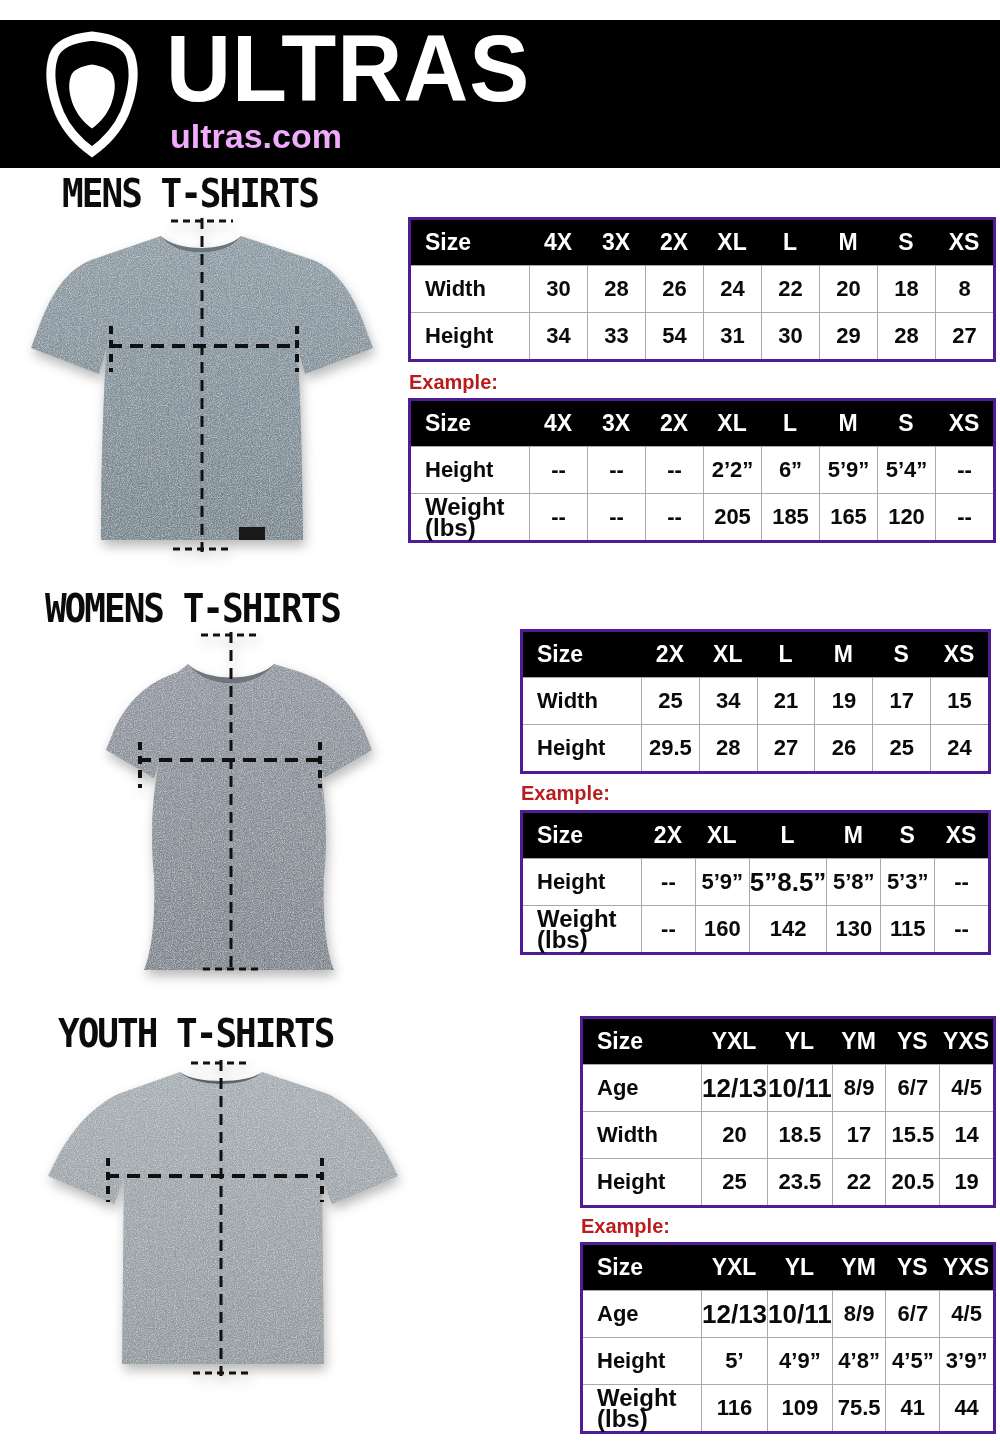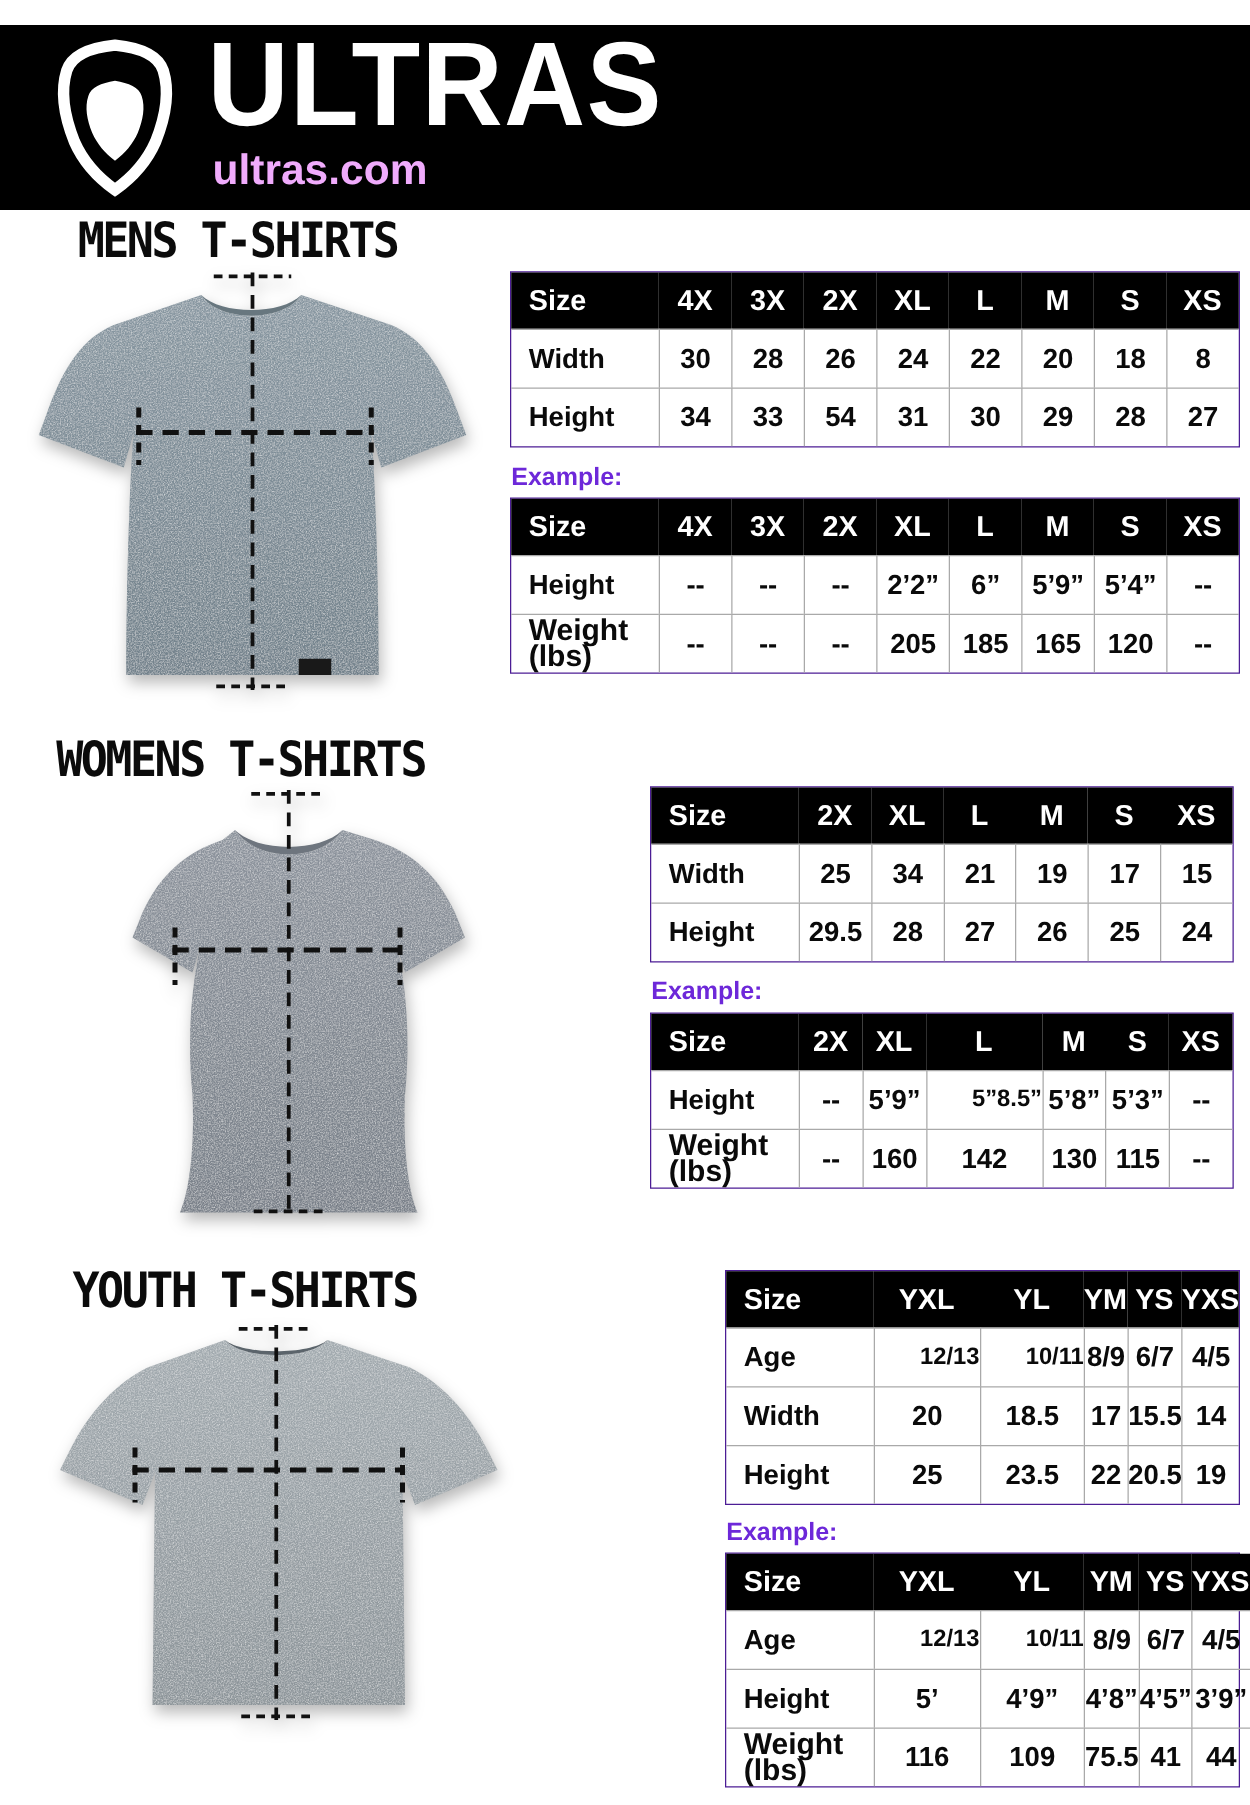--- a/index.html
+++ b/index.html
@@ -22,30 +22,30 @@
   .youth-title{left:58px;top:1011px;width:268px;}
 
   
   .shirt{position:absolute;filter:drop-shadow(2px 6px 6px rgba(0,0,0,0.28));}
   .mens-shirt{left:15px;top:212px;width:378px;height:352px;}
   .womens-shirt{left:38px;top:626px;width:385px;height:355px;}
   .youth-shirt{left:22px;top:1054px;width:408px;height:330px;}
   .measure line{stroke:#111;}
 
   
-  .sz-table{position:absolute;display:grid;border:1px solid #4c1d95;background:#fff;}
+  .sz-table{position:absolute;display:grid;border:3px solid #4c1d95;background:#fff;}
   .cell{display:flex;align-items:center;justify-content:center;
         font-weight:700;font-size:22px;color:#0a0a0a;box-sizing:border-box;}
   .hcell{background:#000;color:#fff;height:45px;font-size:23px;}
   .bcell{height:47px;border-top:1px solid #a9a9a9;border-left:1px solid #a9a9a9;}
   .bcell.first{border-left:none;}
   .lblcell{justify-content:flex-start;padding-left:14px;}
-  .small{font-size:19px;padding-left:36px;}
+  .small{font-size:26px;}
   .two{font-size:24px;line-height:21px;white-space:pre-line;}
-  .ex-label{position:absolute;font-weight:700;font-size:20px;color:#6d28d9;text-align:right;}
+  .ex-label{position:absolute;font-weight:700;font-size:20px;color:#b91c1c;text-align:right;}
   .mens-table1{left:408px;top:217px;width:582px;}
   .mens-example{left:409px;top:371px;}
   .mens-table2{left:408px;top:398px;width:582px;}
   .womens-table1{left:520px;top:629px;width:465px;}
   .womens-example{left:521px;top:782px;}
   .womens-table2{left:520px;top:810px;width:465px;}
   .youth-table1{left:580px;top:1016px;width:410px;}
   .youth-example{left:581px;top:1215px;}
   .youth-table2{left:580px;top:1242px;width:410px;}
 </style>

